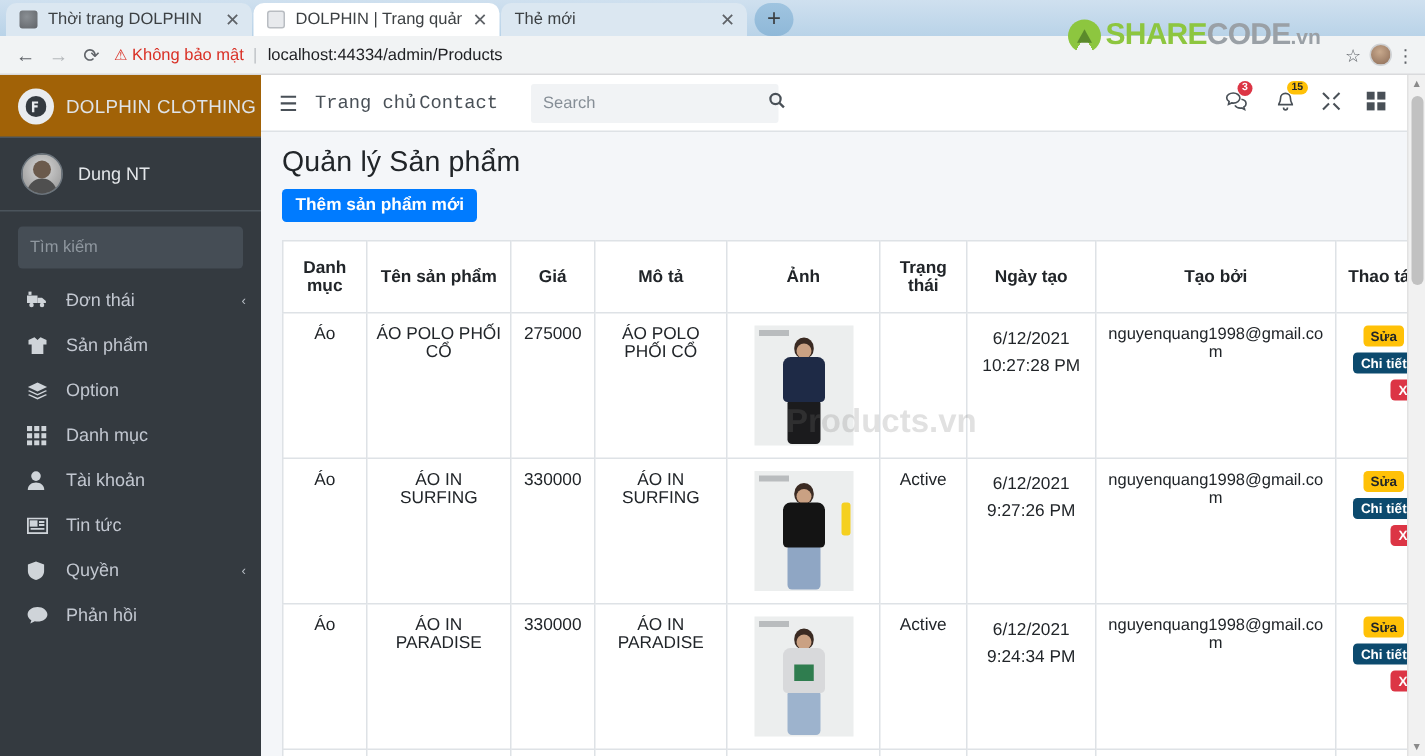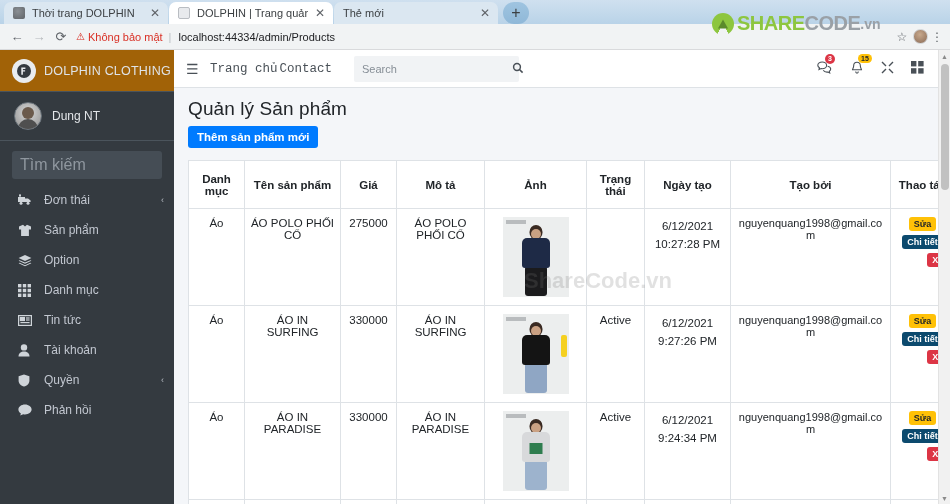--- a/index.html
+++ b/index.html
@@ -189,21 +189,21 @@
   .sidesearch {
     margin: 10px 12px 6px 12px;
     display: flex; height: 28px;
     background: #454d55;
     border-radius: 3px;
     overflow: hidden;
   }
   .sidesearch input {
     flex: 1 1 auto;
     background: transparent; border: 0; outline: none;
-    color: #adb5bd; font-size: 16px;
+    color: #adb5bd; font-size: 11px;
     padding: 0 8px;
     font-family: "Liberation Sans", sans-serif;
   }
   .sidesearch input::placeholder { color: #8f979f; }
 
   .navlist { margin-top: 4px; }
   .navitem {
     display: flex; align-items: center;
     height: 30px;
     padding: 0 10px 0 18px;
@@ -517,40 +517,40 @@
                 <rect x="4.8" y="9.6" width="3.4" height="3.4"></rect>
                 <rect x="9.6" y="9.6" width="3.4" height="3.4"></rect>
             </svg>
           </span>
           <span class="nav-label">Danh mục</span>
           <span class="nav-arrow"></span>
         </div>
 
         <div class="navitem">
           <span class="nav-ico">
+            <svg width="12" height="13" viewBox="0 0 12 13" fill="#cfd4d9">
+              <circle cx="6" cy="3.4" r="3.2"></circle>
+              <path d="M0.5 12.6c0-3.2 2.5-5 5.5-5s5.5 1.8 5.5 5z"></path>
+            </svg>
+          </span>
+          <span class="nav-label">Tài khoản</span>
+          <span class="nav-arrow"></span>
+        </div>
+
+        <div class="navitem">
+          <span class="nav-ico">
             <svg width="14" height="11" viewBox="0 0 14 11" fill="none" stroke="#cfd4d9" stroke-width="1.2">
               <rect x="0.6" y="0.6" width="12.8" height="9.8"></rect>
               <rect x="2.4" y="2.5" width="4" height="3" fill="#cfd4d9"></rect>
               <line x1="8" y1="3" x2="11.6" y2="3"></line>
               <line x1="8" y1="5" x2="11.6" y2="5"></line>
               <line x1="2.4" y1="7.6" x2="11.6" y2="7.6"></line>
             </svg>
           </span>
           <span class="nav-label">Tin tức</span>
-          <span class="nav-arrow"></span>
-        </div>
-
-        <div class="navitem">
-          <span class="nav-ico">
-            <svg width="12" height="13" viewBox="0 0 12 13" fill="#cfd4d9">
-              <circle cx="6" cy="3.4" r="3.2"></circle>
-              <path d="M0.5 12.6c0-3.2 2.5-5 5.5-5s5.5 1.8 5.5 5z"></path>
-            </svg>
-          </span>
-          <span class="nav-label">Tài khoản</span>
           <span class="nav-arrow"></span>
         </div>
 
         <div class="navitem">
           <span class="nav-ico">
             <svg width="12" height="13" viewBox="0 0 12 13" fill="#cfd4d9">
               <path d="M6 0.4L0.6 2.3v4.3c0 3.3 2.5 5.3 5.4 6 2.9-0.7 5.4-2.7 5.4-6V2.3z"></path>
             </svg>
           </span>
           <span class="nav-label">Quyền</span>
@@ -613,21 +613,21 @@
                 <rect x="7.2" y="7.2" width="5.4" height="5.4"></rect>
             </svg>
           </span>
         </span>
       </div>
 
       <div class="page-body">
         <h1 class="page-title">Quản lý Sản phẩm</h1>
         <a class="btn-add">Thêm sản phẩm mới</a>
 
-        <div class="wm wm-top">ShareCode.vn</div>
+        <div class="wm wm-top">Products.vn</div>
         
 
         <div class="table-wrap">
           <table class="products">
             <thead>
               <tr>
                 <th class="col-cat">Danh mục</th>
                 <th class="col-name">Tên sản phẩm</th>
                 <th class="col-price">Giá</th>
                 <th class="col-desc">Mô tả</th>

